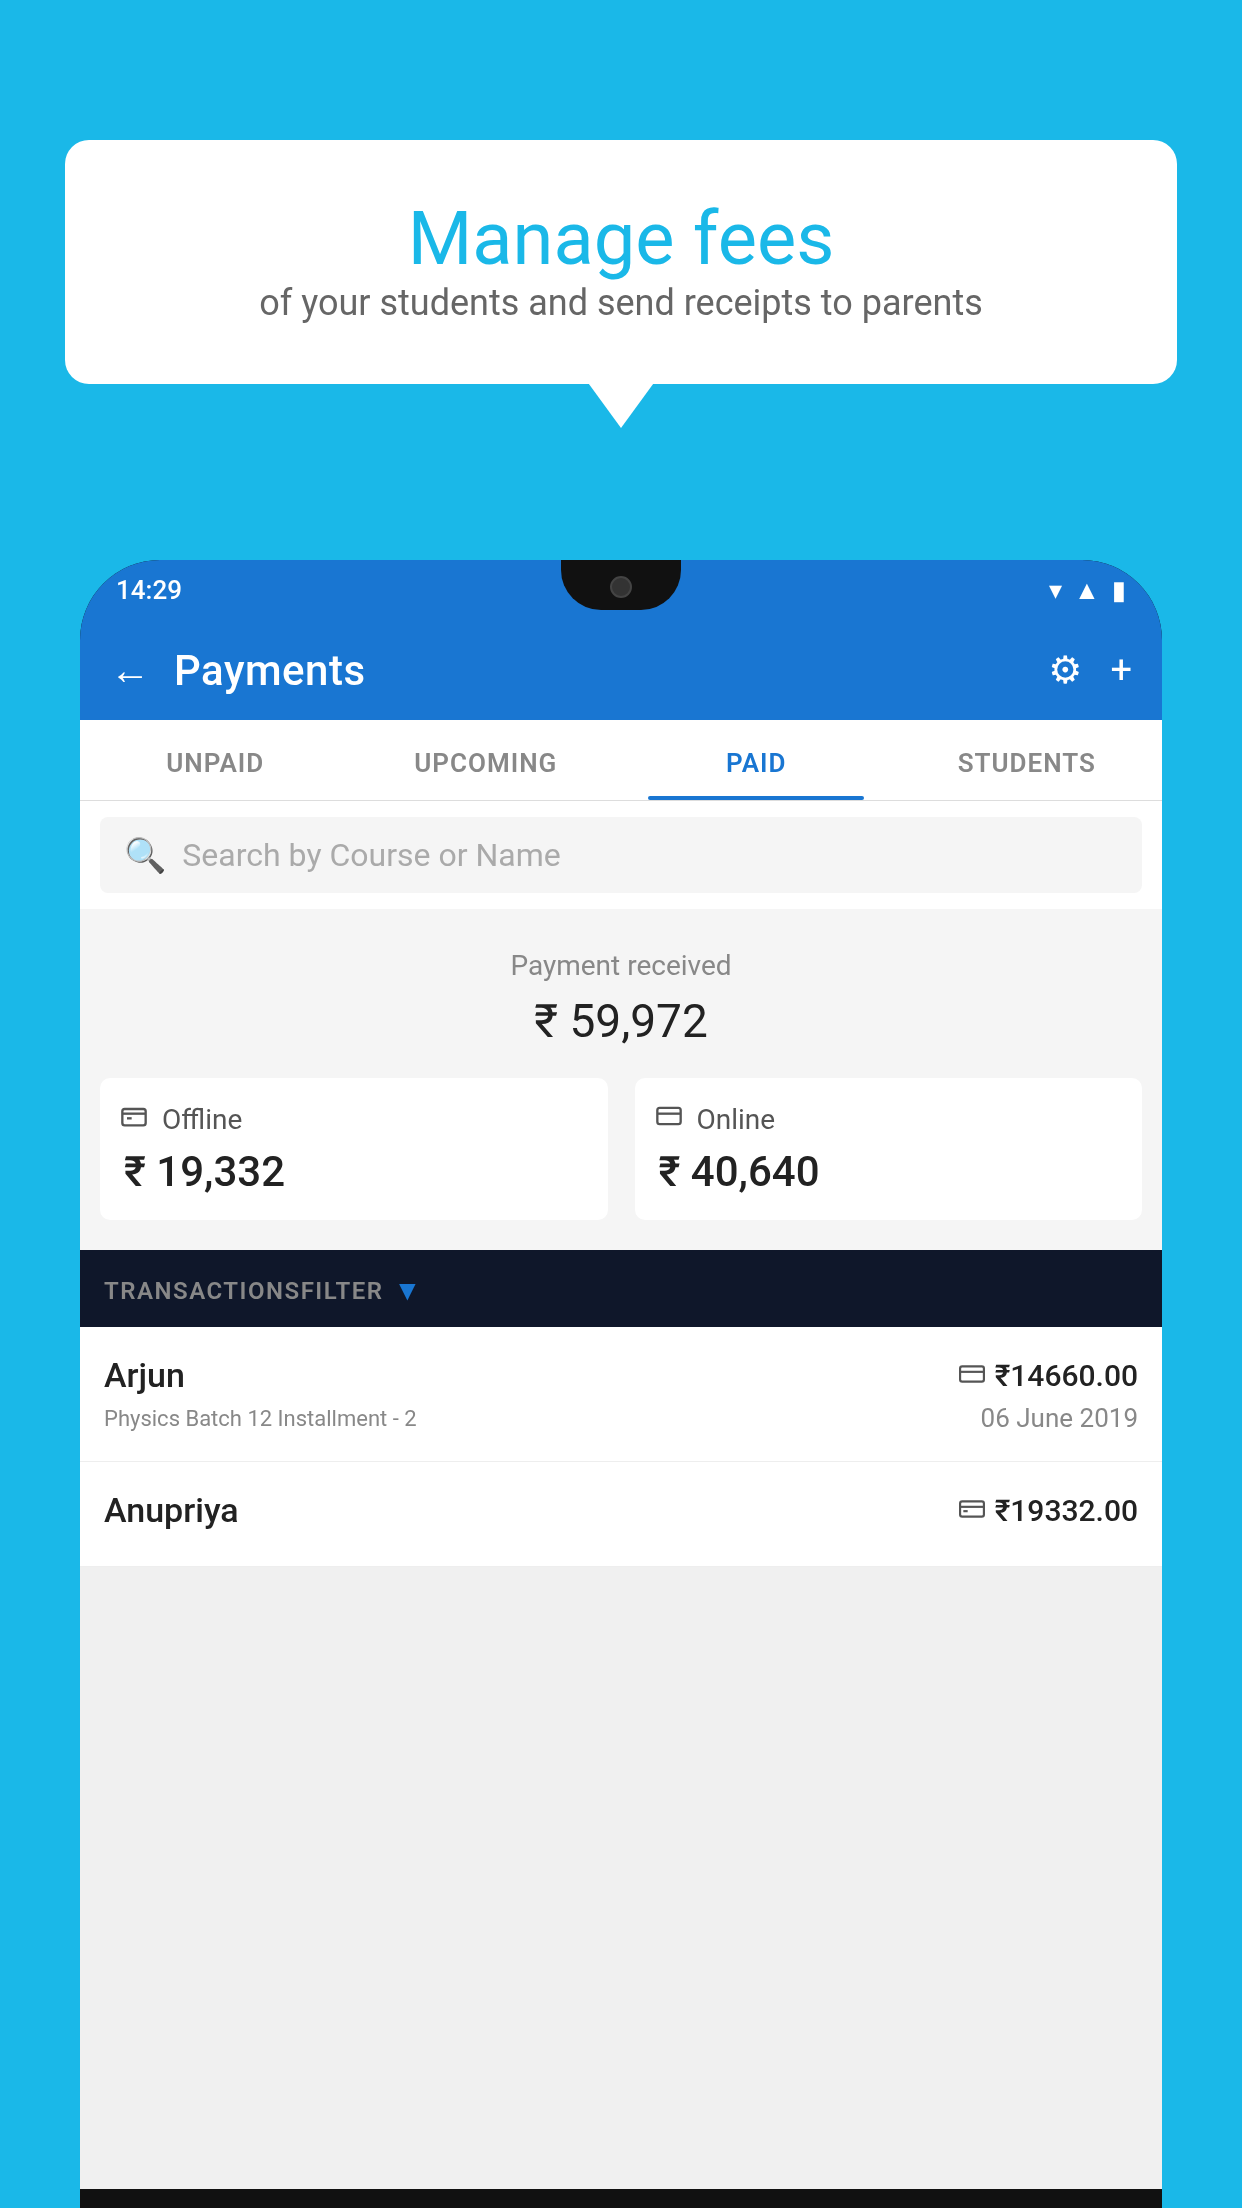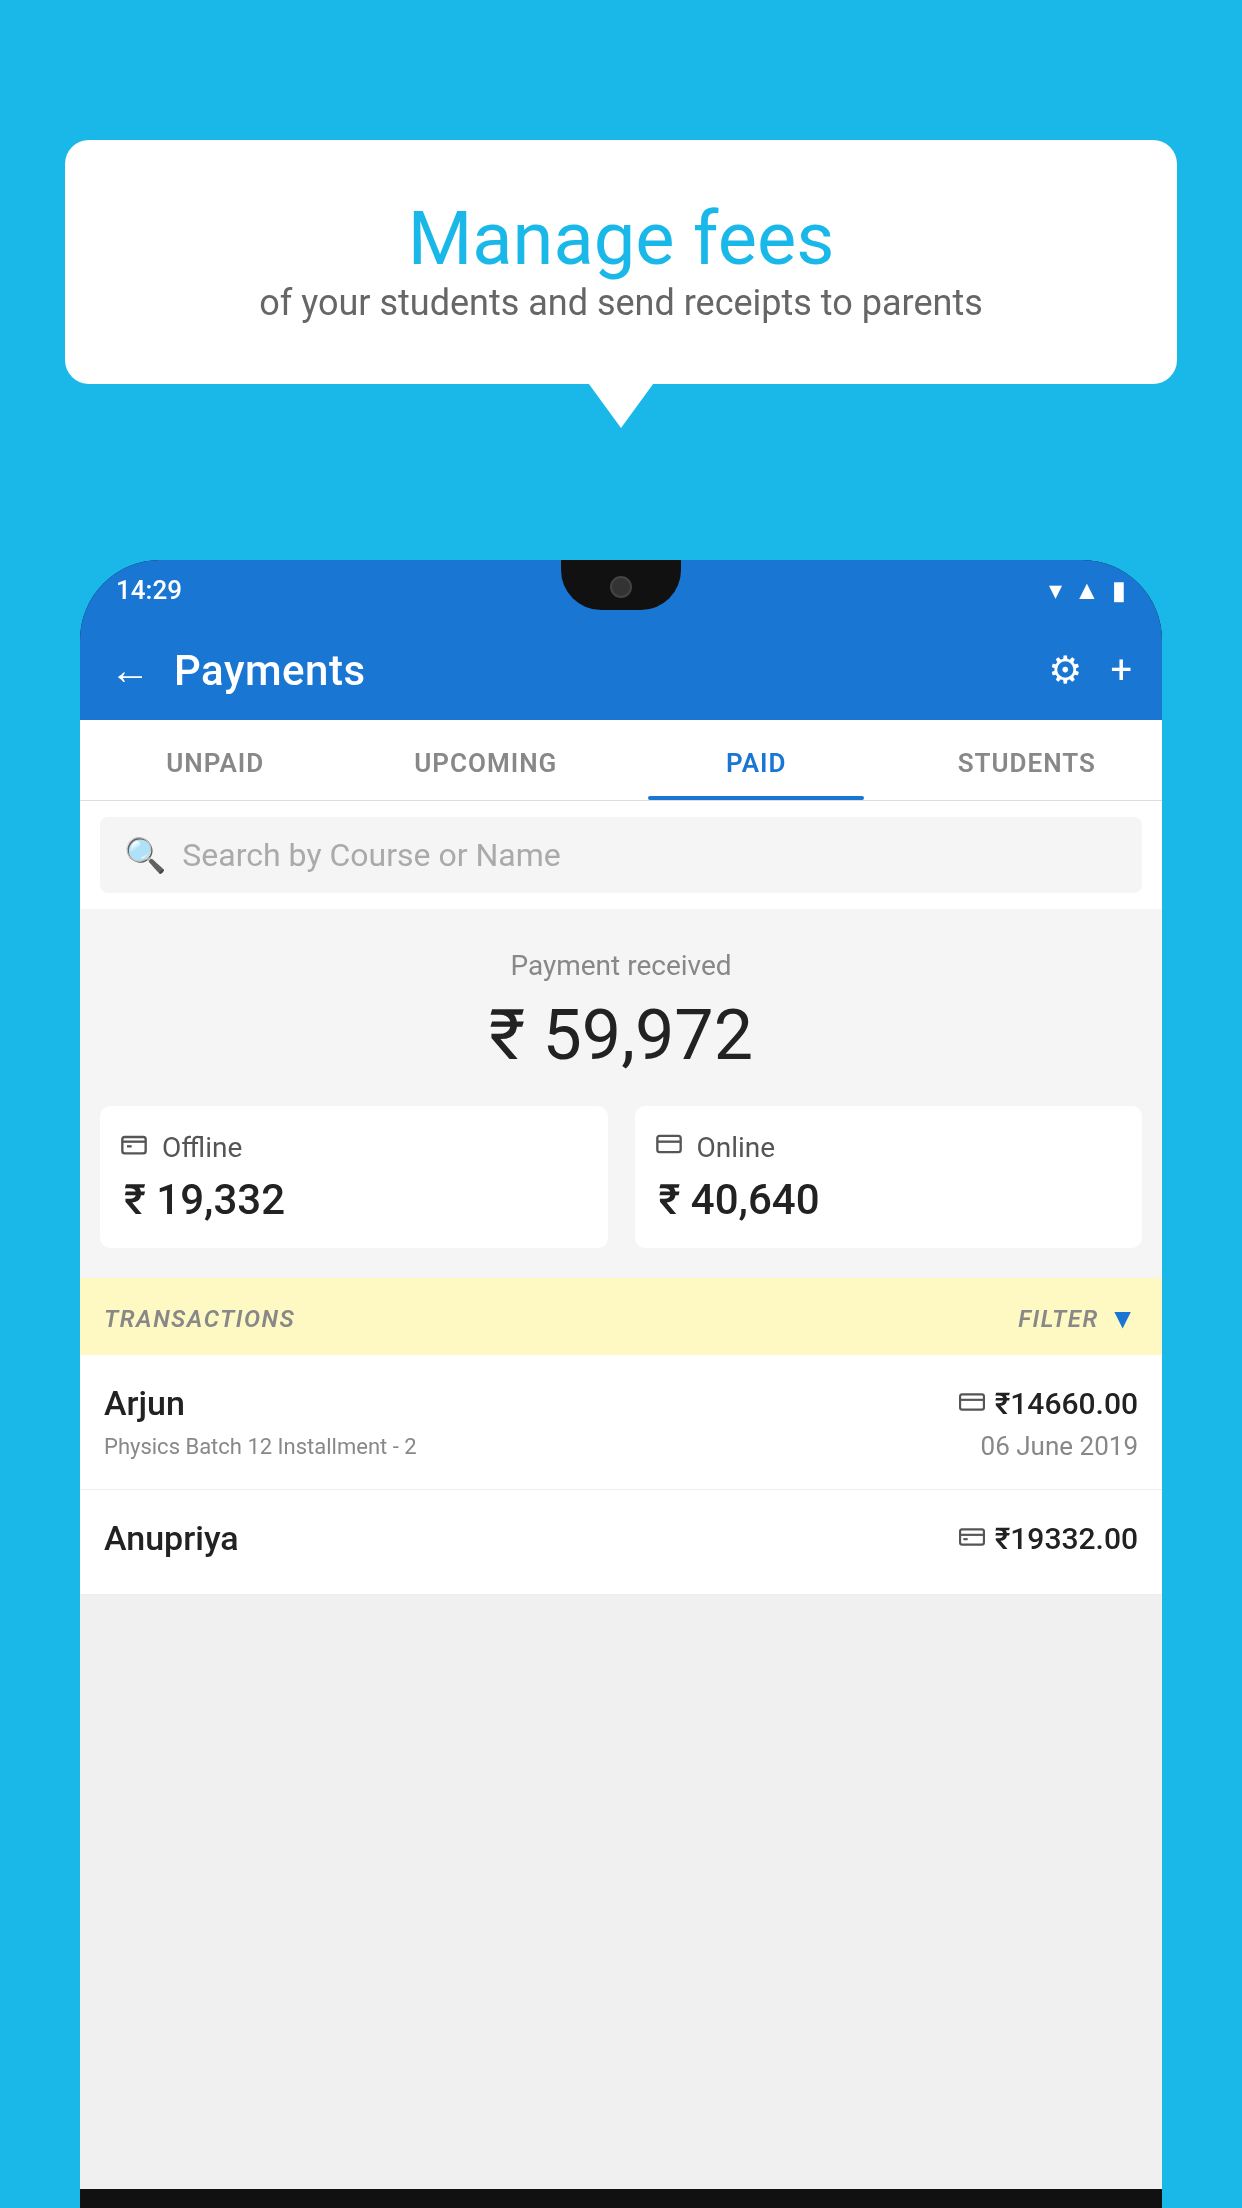--- a/index.html
+++ b/index.html
@@ -222,21 +222,21 @@
     }
 
     .payment-label {
       color: #888;
       font-size: 28px;
       margin-bottom: 12px;
     }
 
     .payment-amount {
       color: #222;
-      font-size: 70px;
+      font-size: 46px;
       font-weight: 400;
       margin-bottom: 30px;
     }
 
     .payment-cards {
       display: flex;
       gap: 27px;
       margin-top: 10px;
     }
 
@@ -269,24 +269,22 @@
       font-size: 42px;
       color: #222;
       font-weight: 500;
       padding-left: 4px;
     }
 
     
     .transactions-header {
       display: flex;
       align-items: center;
-      justify-content: space-between;
       padding: 24px 24px 20px;
-      background: #fef9c3;
-      font-style: italic;
+      background: #0f172a;
     }
 
     .transactions-label {
       font-size: 24px;
       font-weight: 600;
       color: #888;
       letter-spacing: 1.5px;
     }
 
     .filter-btn {

